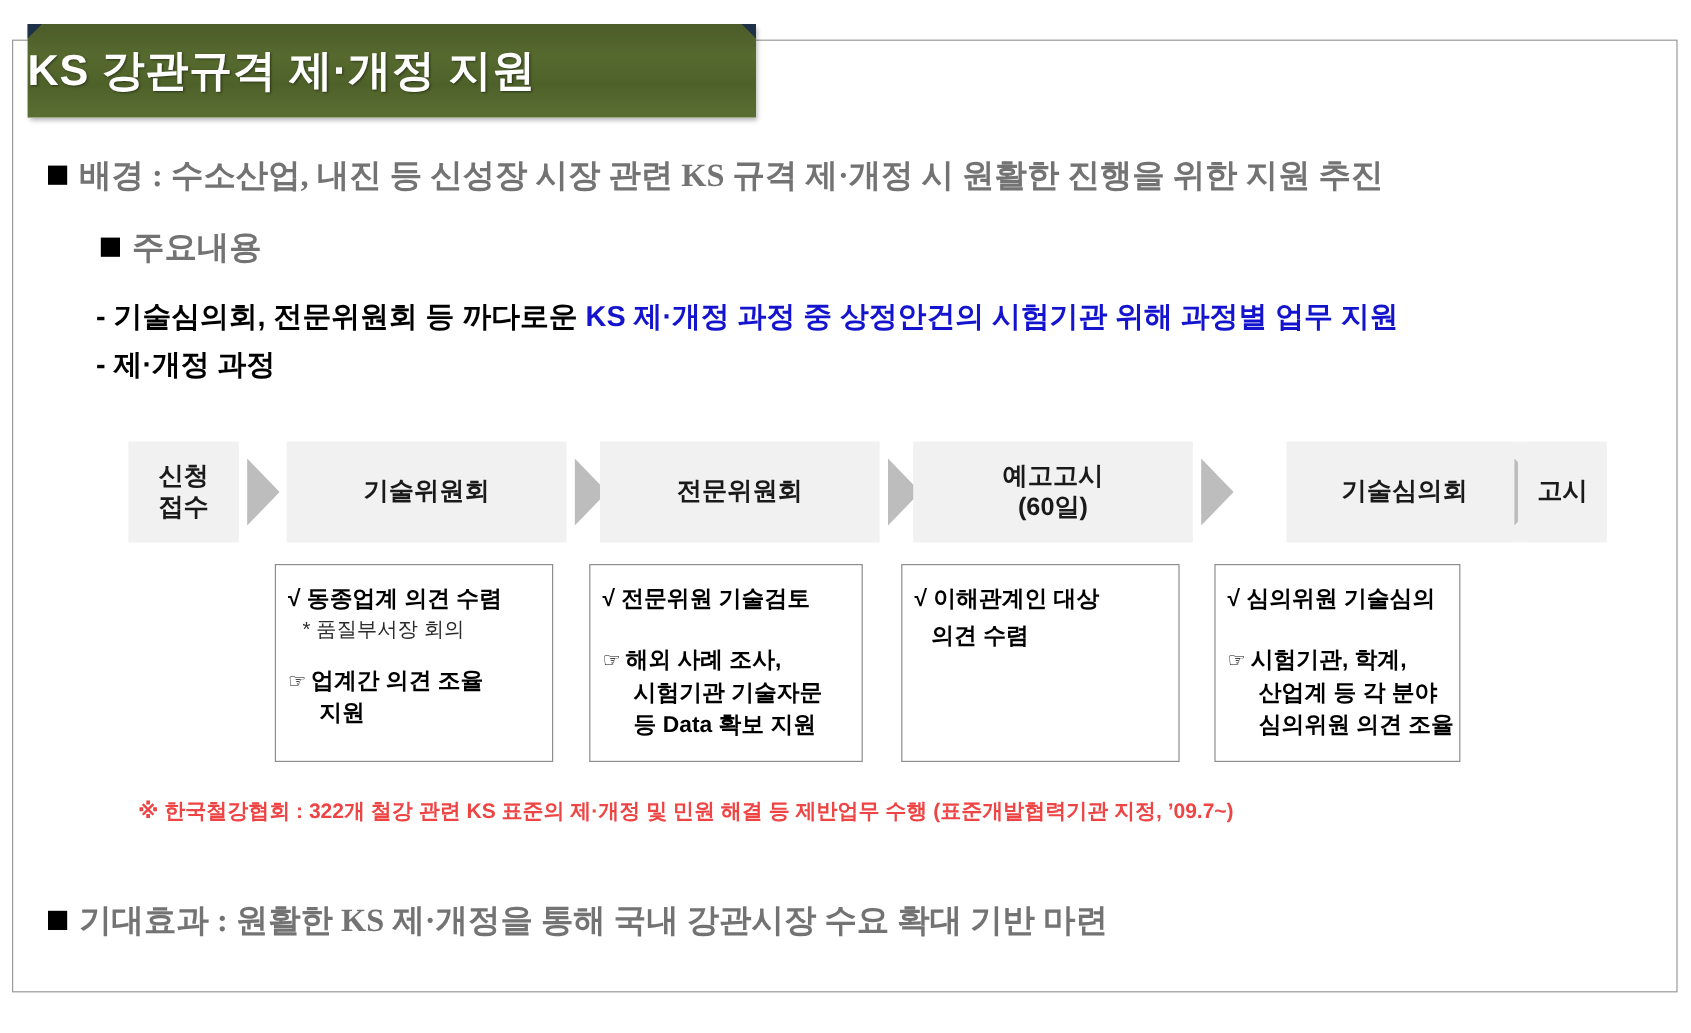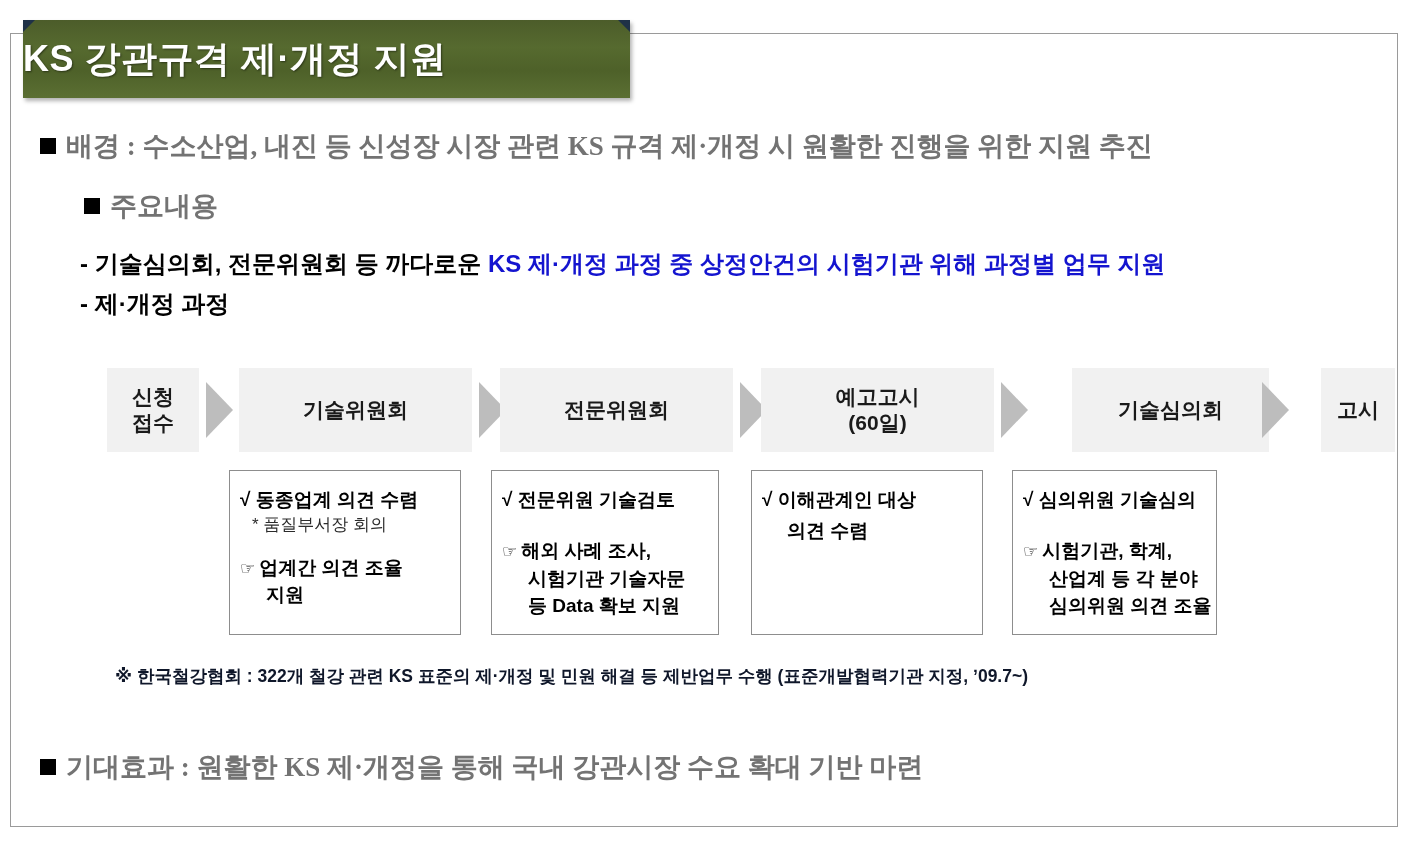--- a/index.html
+++ b/index.html
@@ -160,21 +160,21 @@
   .detail-box .cont { margin-left: 26px; white-space: nowrap; }
   .detail-box .l2   { margin-top: 2px; }
 
   
   .footnote {
     position: absolute;
     left: 105px;
     top: 631px;
     font-size: 17.5px;
     font-weight: bold;
-    color: #0f172a;
+    color: #ef4444;
     white-space: nowrap;
   }
 </style>
 </head>
 <body>
 
 <div id="slide">
 
   <div class="slide-frame"></div>
 
@@ -226,21 +226,21 @@
         <span style="white-space:pre-line">예고고시
 (60일)</span>
       </div>
       <div class="chevron" style="left:894px;"></div>
 
       <div class="step-box" style="left:950px; width:197px;margin-left:15px;">
         <span style="white-space:pre-line">기술심의회</span>
       </div>
       <div class="chevron" style="left:1155px;"></div>
 
-      <div class="step-box" style="left:1214px; width:74px;">
+      <div class="step-box" style="left:1158px; width:74px;">
         <span style="white-space:pre-line">고시</span>
       </div>
     </div>
 
     <div class="detail-box" style="left:481px; width:228px;">
       <div class="chk">
         <span>√</span>
         <span>전문위원 기술검토</span>
       </div>
       <div class="point" style="margin-top:26px;">
@@ -260,21 +260,21 @@
         <span class="hand">☞</span><span>업계간 의견 조율</span>
         <div class="cont l2">지원</div>
       </div>
     </div>
 
     <div class="detail-box" style="left:741px; width:232px;">
       <div class="chk">
         <span>√</span>
         <span>이해관계인 대상</span>
       </div>
-      <div class="cont" style="margin-left:25px; margin-top:6px;">의견 수렴</div>
+      <div class="cont" style="margin-left:14px; margin-top:6px;">의견 수렴</div>
     </div>
 
     <div class="detail-box" style="left:1002px; width:205px;">
       <div class="chk">
         <span>√</span>
         <span>심의위원 기술심의</span>
       </div>
       <div class="point" style="margin-top:26px;">
         <span class="hand">☞</span><span>시험기관, 학계,</span>
         <div class="cont l2">산업계 등 각 분야</div>

